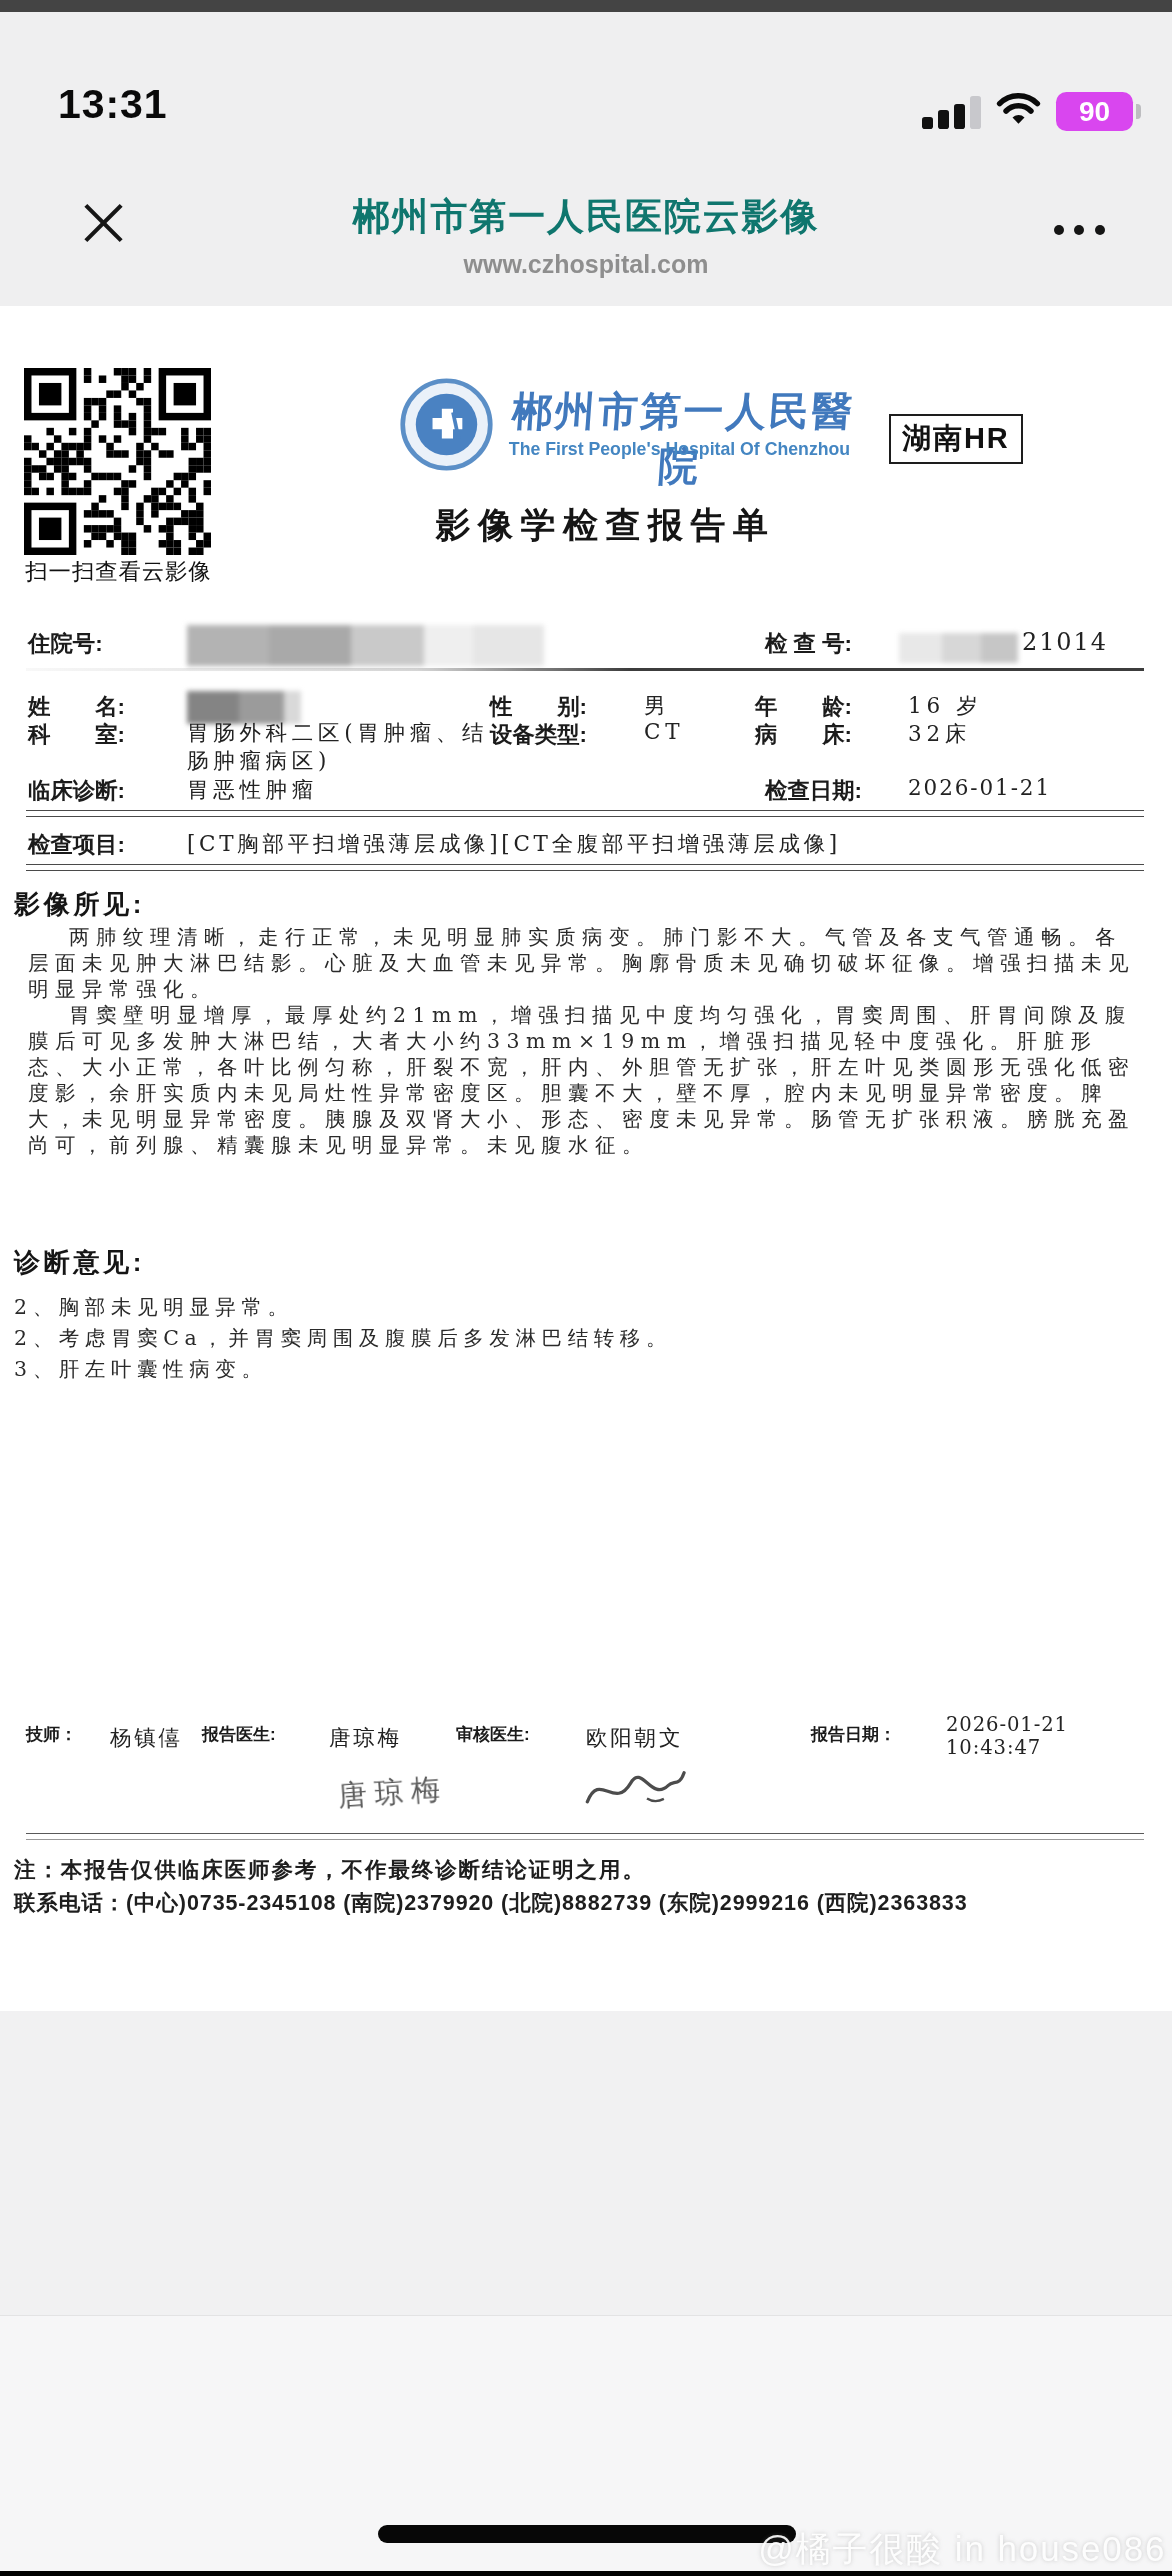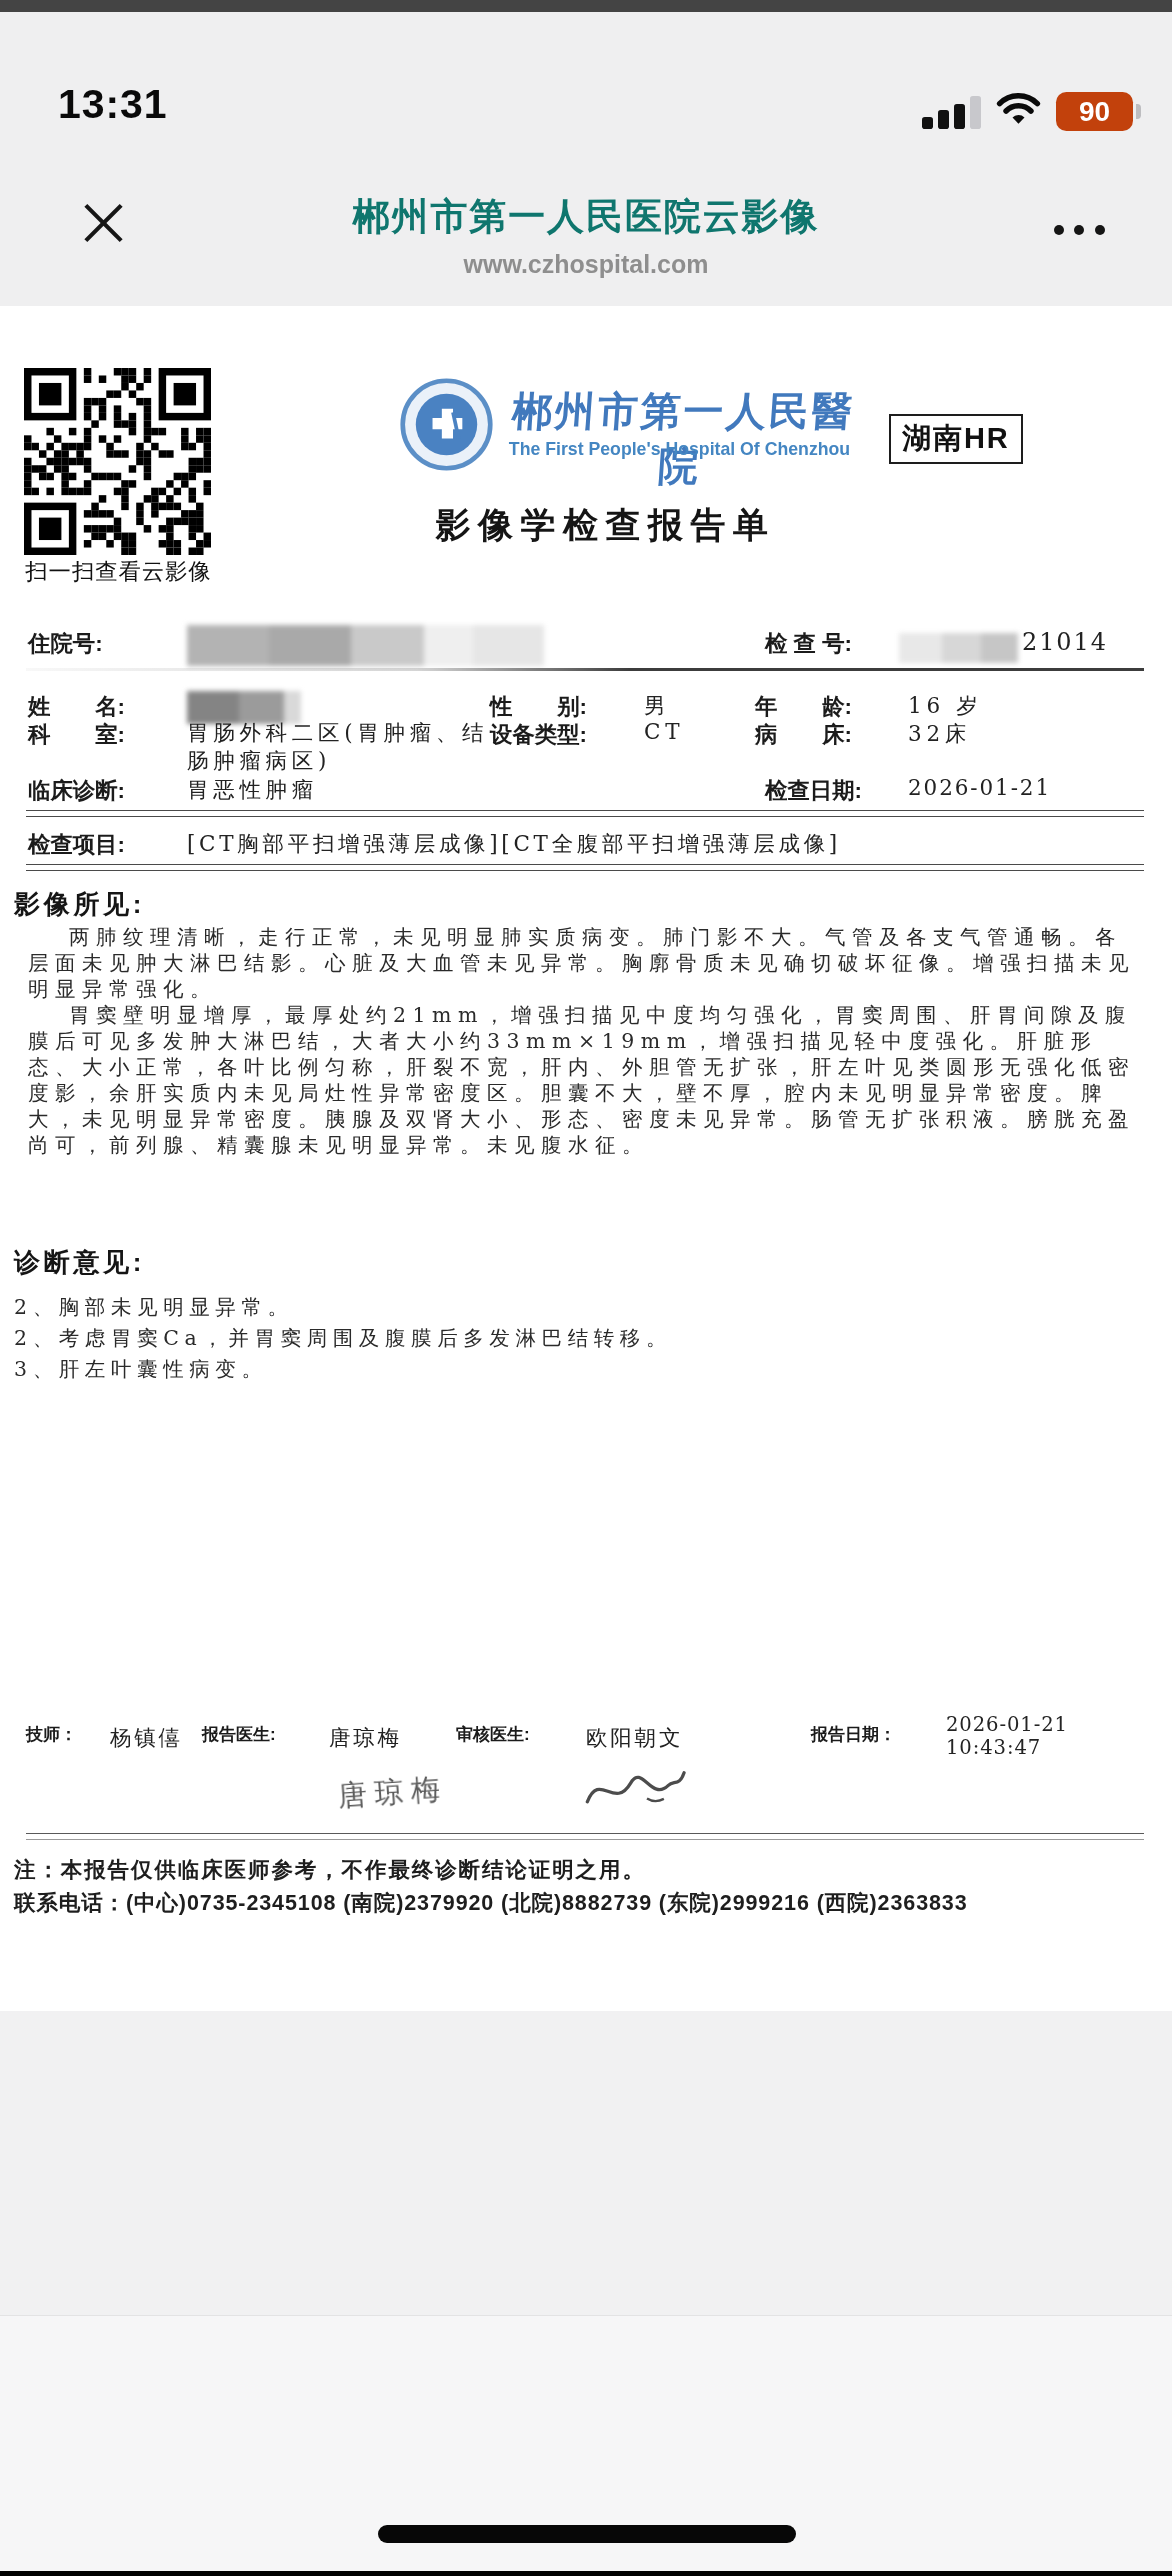--- a/index.html
+++ b/index.html
@@ -8,21 +8,21 @@
             background:#efeff0; overflow:hidden; }
 
   
   .time { position:absolute; left:58px; top:69px; font-size:41px; font-weight:bold;
           color:#0a0a0a; letter-spacing:0.9px; }
   .status-icons { position:absolute; right:39px; top:80px; display:flex; align-items:center; gap:15px; }
   .sig { display:flex; align-items:flex-end; gap:4.7px; height:34px; }
   .sig i { display:block; width:11.2px; border-radius:2.8px; background:#111; }
   .sig i:nth-child(1){height:12px}.sig i:nth-child(2){height:18.7px}
   .sig i:nth-child(3){height:25px}.sig i:nth-child(4){height:33px;background:#c8c8cc}
-  .batt { position:relative; width:77px; height:39px; background:#c2410c; border-radius:10.3px;
+  .batt { position:relative; width:77px; height:39px; background:#d946ef; border-radius:10.3px;
           color:#fff; font-size:28px; font-weight:bold; text-align:center; line-height:39px; }
   .batt:after { content:""; position:absolute; right:-8.4px; top:12px; width:5.6px; height:15px;
           background:#bdbdc0; border-radius:0 3.7px 3.7px 0; }
 
   
   .nav-title { position:absolute; top:180px; left:0; right:0; text-align:center;
                font-size:37px; font-weight:bold; color:#0f766e; letter-spacing:1.9px; }
   .nav-url { position:absolute; top:238px; left:0; right:0; text-align:center;
              font-size:25px; color:#8e8e8e; font-weight:bold; }
   .close-x { position:absolute; left:80px; top:185px; width:47px; height:52px; cursor:pointer; }
@@ -435,15 +435,16 @@
     <span class="abs foot-note" style="left:14px; top:1549px;">注：本报告仅供临床医师参考，不作最终诊断结论证明之用。</span>
     <span class="abs foot-phone" style="left:14px; top:1582px;">联系电话：(中心)0735-2345108 (南院)2379920 (北院)8882739 (东院)2999216 (西院)2363833</span>
   </div>
 
   <div class="band-mid"></div>
   <div class="band-bot">
     
     
   </div>
   <div class="home-ind"></div>
+  <div class="watermark">@橘子很酸 in house086</div>
   <div class="black-strip"></div>
 </div>
 
 
 </body></html>

